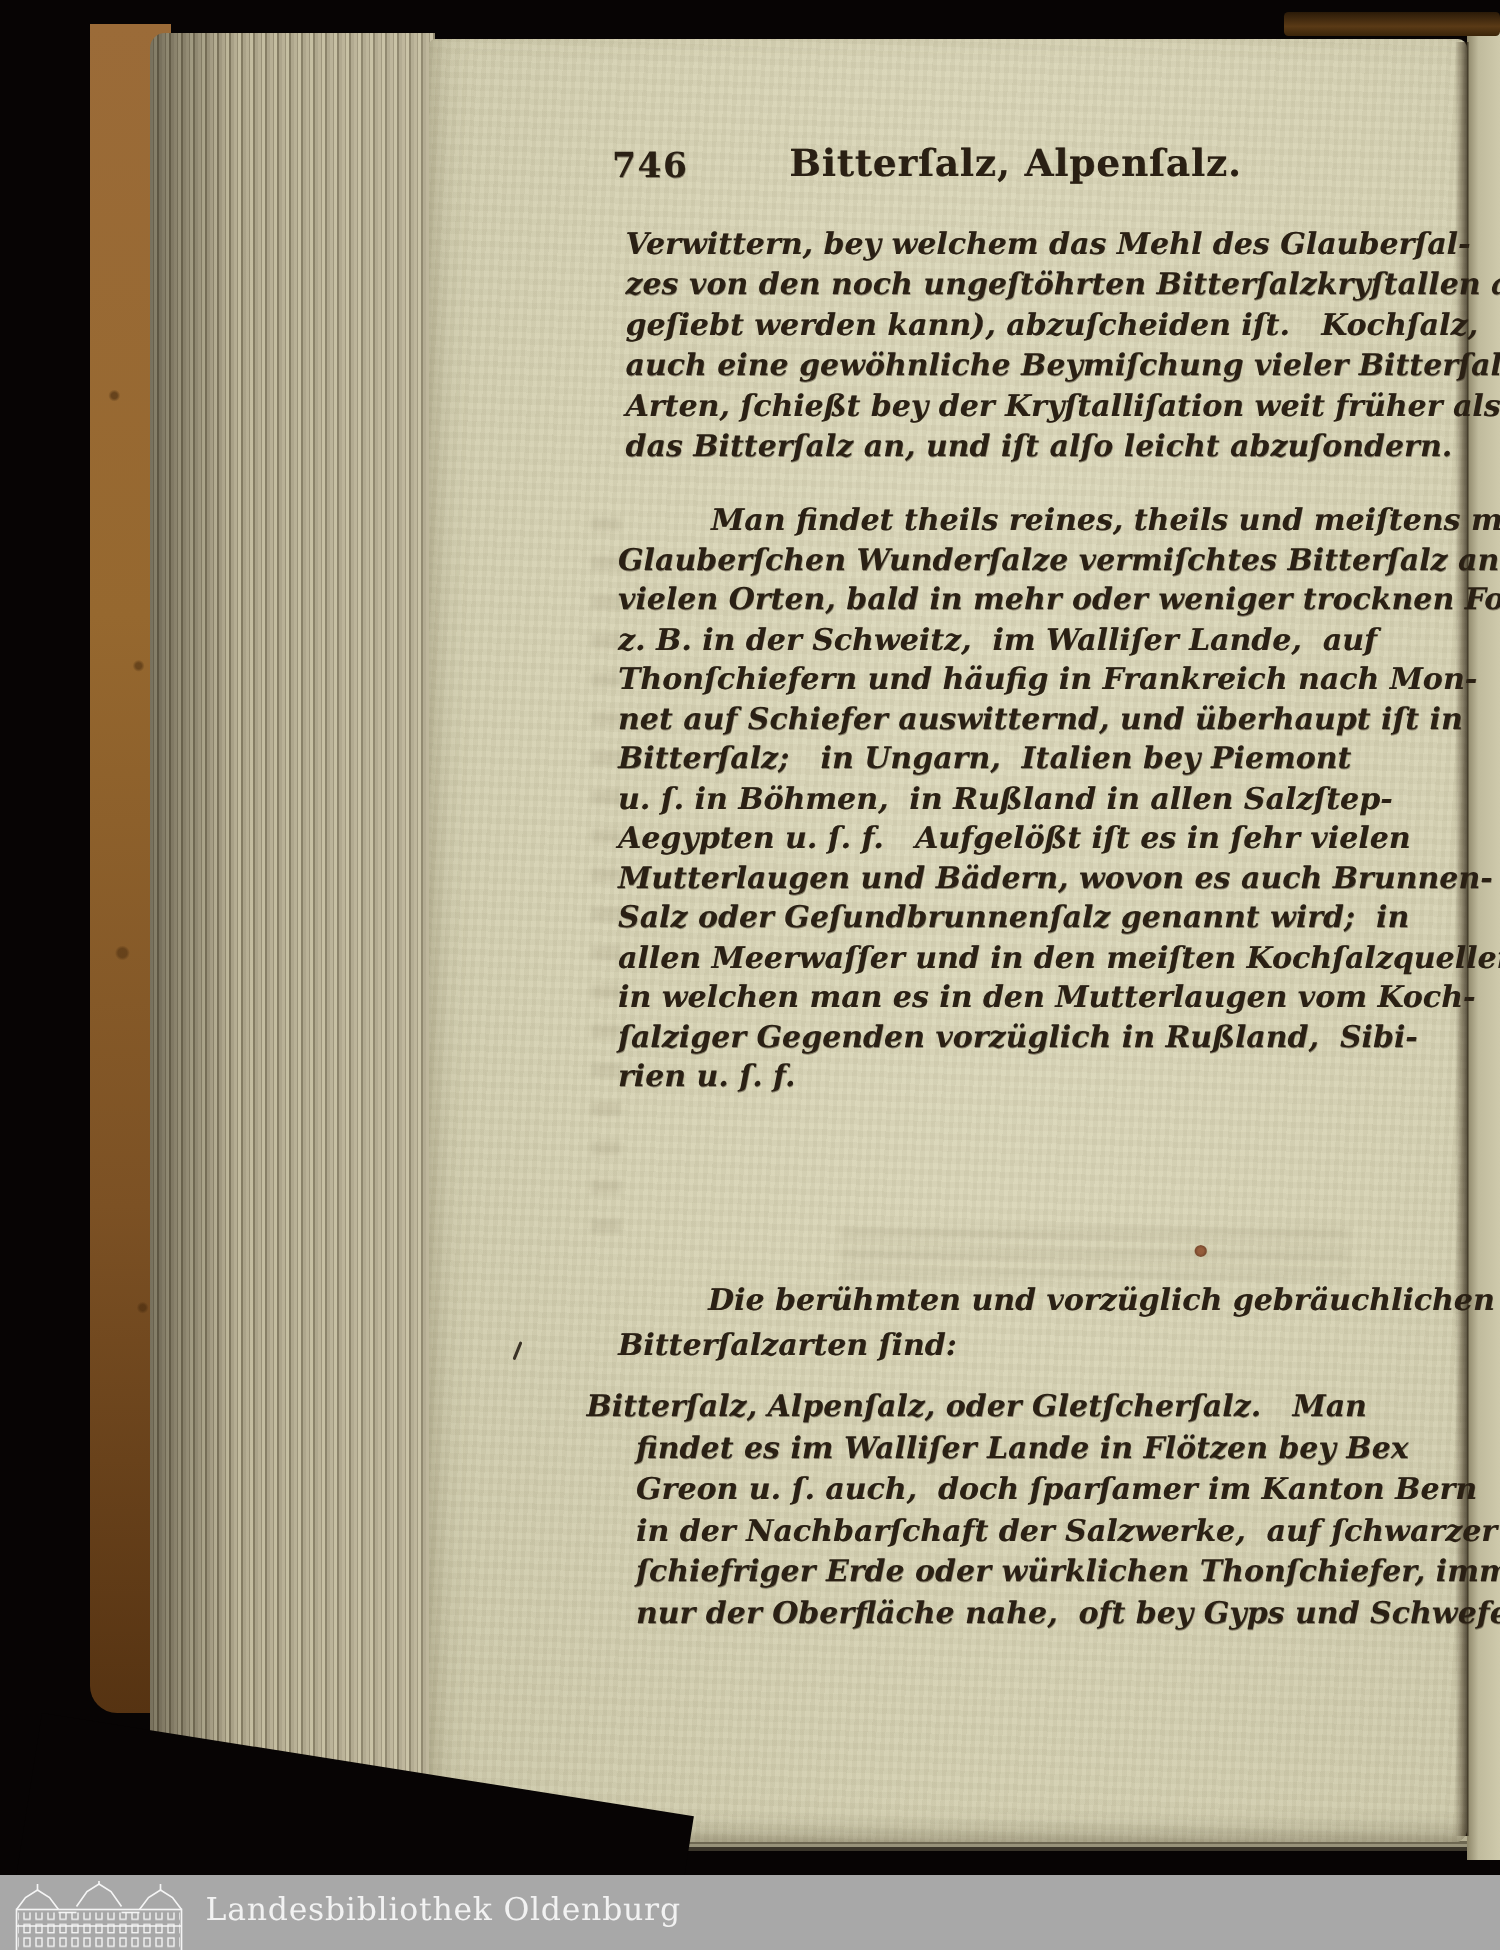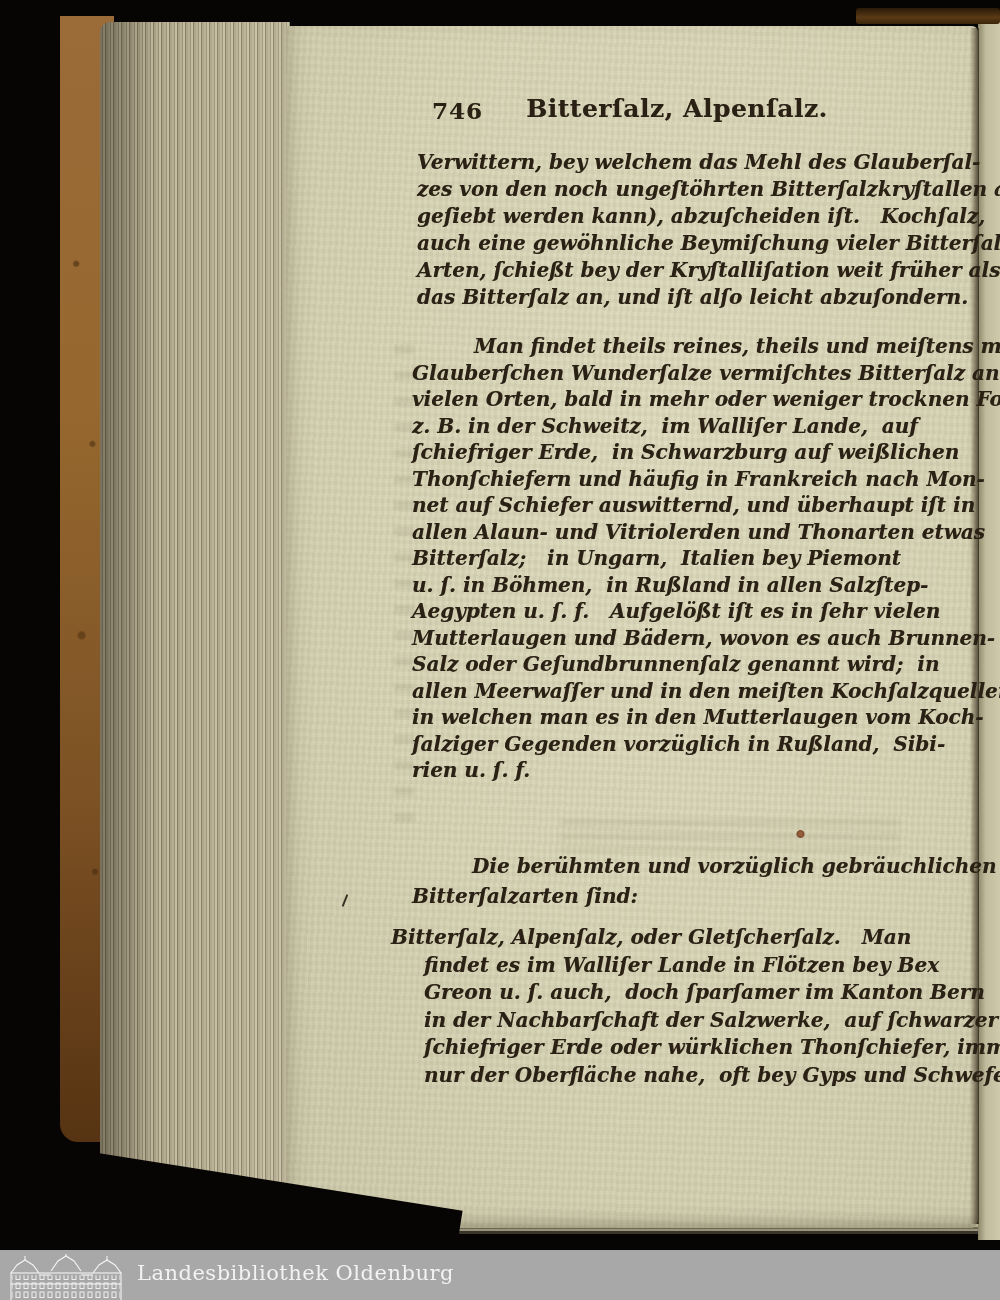--- a/index.html
+++ b/index.html
@@ -45,21 +45,21 @@
   .ink-mark{left:344px;top:894px;width:2px;height:13px;z-index:6;background:#3a3226;
     transform:rotate(22deg);border-radius:2px;}
   .bleed-a{left:560px;top:812px;width:340px;height:40px;z-index:5;opacity:.5;filter:blur(2px);
     background:repeating-linear-gradient(180deg, transparent 0 7px, rgba(120,110,82,.22) 7px 14px);}
   .bleed-b{left:394px;top:345px;width:20px;height:480px;z-index:5;opacity:.45;filter:blur(1.5px);
     background:repeating-linear-gradient(180deg, rgba(115,105,78,.25) 0 9px, transparent 9px 26px);}
 
   
   .ink{z-index:6;color:#2a2014;font-weight:bold;
     text-shadow:0.3px 0.4px 0 rgba(45,34,22,.45);}
-  .pageno{left:408px;top:97px;font-size:23px;letter-spacing:1px;margin-left:24px;}
+  .pageno{left:408px;top:97px;font-size:23px;letter-spacing:1px;}
   .running-title{left:417px;top:94px;width:520px;text-align:center;font-size:25px;letter-spacing:.5px;}
   .para{font-size:20px;font-style:italic;}
   .tl{position:static;display:block;white-space:pre;}
   .p1{left:417px;top:149px;width:520px;line-height:27px;}
   .p2{left:412px;top:333px;width:525px;line-height:26.5px;}
   .p2 .tl:first-child{text-indent:62px;}
   .p3{left:412px;top:851px;width:525px;line-height:30px;}
   .p3 .tl:first-child{text-indent:60px;}
   .p4{left:391px;top:924px;width:546px;line-height:27.5px;}
   .p4 .tl:not(:first-child){text-indent:33px;}
@@ -100,24 +100,22 @@
     <span class="tl">auch eine gewöhnliche Beymiſchung vieler Bitterſalz-</span>
     <span class="tl">Arten, ſchießt bey der Kryſtalliſation weit früher als</span>
     <span class="tl">das Bitterſalz an, und iſt alſo leicht abzuſondern.</span>
   </div>
 
   <div class="ink para p2">
     <span class="tl">Man findet theils reines, theils und meiſtens mit</span>
     <span class="tl">Glauberſchen Wunderſalze vermiſchtes Bitterſalz an</span>
     <span class="tl">vielen Orten, bald in mehr oder weniger trocknen Form</span>
     <span class="tl">z. B. in der Schweitz,  im Walliſer Lande,  auf</span>
-    <span class="tl">ſchiefriger Erde,  in Schwarzburg auf weißlichen</span>
     <span class="tl">Thonſchiefern und häufig in Frankreich nach Mon-</span>
     <span class="tl">net auf Schiefer auswitternd, und überhaupt iſt in</span>
-    <span class="tl">allen Alaun- und Vitriolerden und Thonarten etwas</span>
     <span class="tl">Bitterſalz;   in Ungarn,  Italien bey Piemont</span>
     <span class="tl">u. ſ. in Böhmen,  in Rußland in allen Salzſtep-</span>
     <span class="tl">Aegypten u. ſ. f.   Aufgelößt iſt es in ſehr vielen</span>
     <span class="tl">Mutterlaugen und Bädern, wovon es auch Brunnen-</span>
     <span class="tl">Salz oder Geſundbrunnenſalz genannt wird;  in</span>
     <span class="tl">allen Meerwaſſer und in den meiſten Kochſalzquellen,</span>
     <span class="tl">in welchen man es in den Mutterlaugen vom Koch-</span>
     <span class="tl">ſalziger Gegenden vorzüglich in Rußland,  Sibi-</span>
     <span class="tl">rien u. ſ. f.</span>
   </div>

